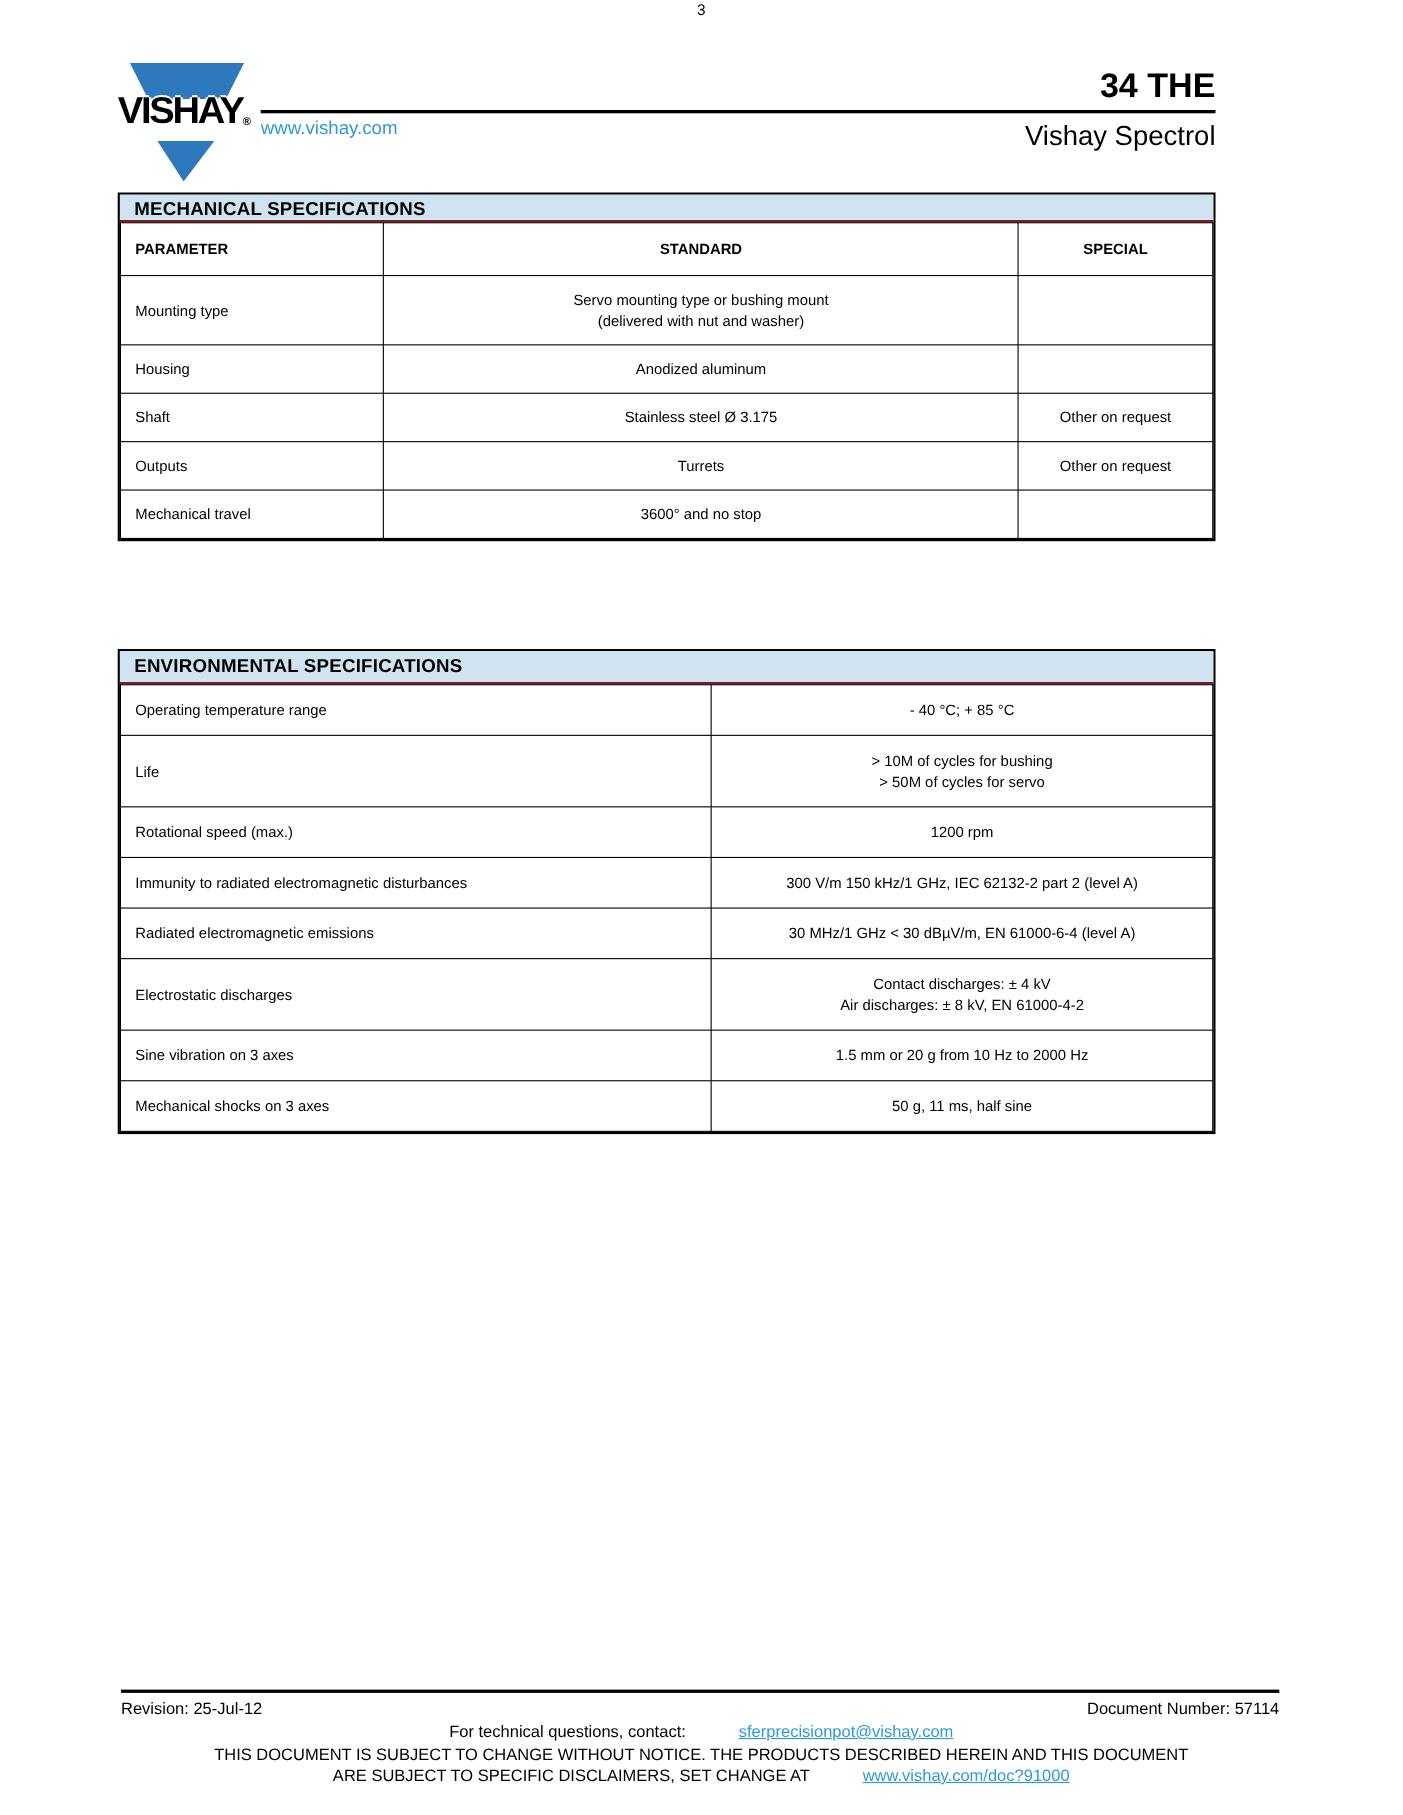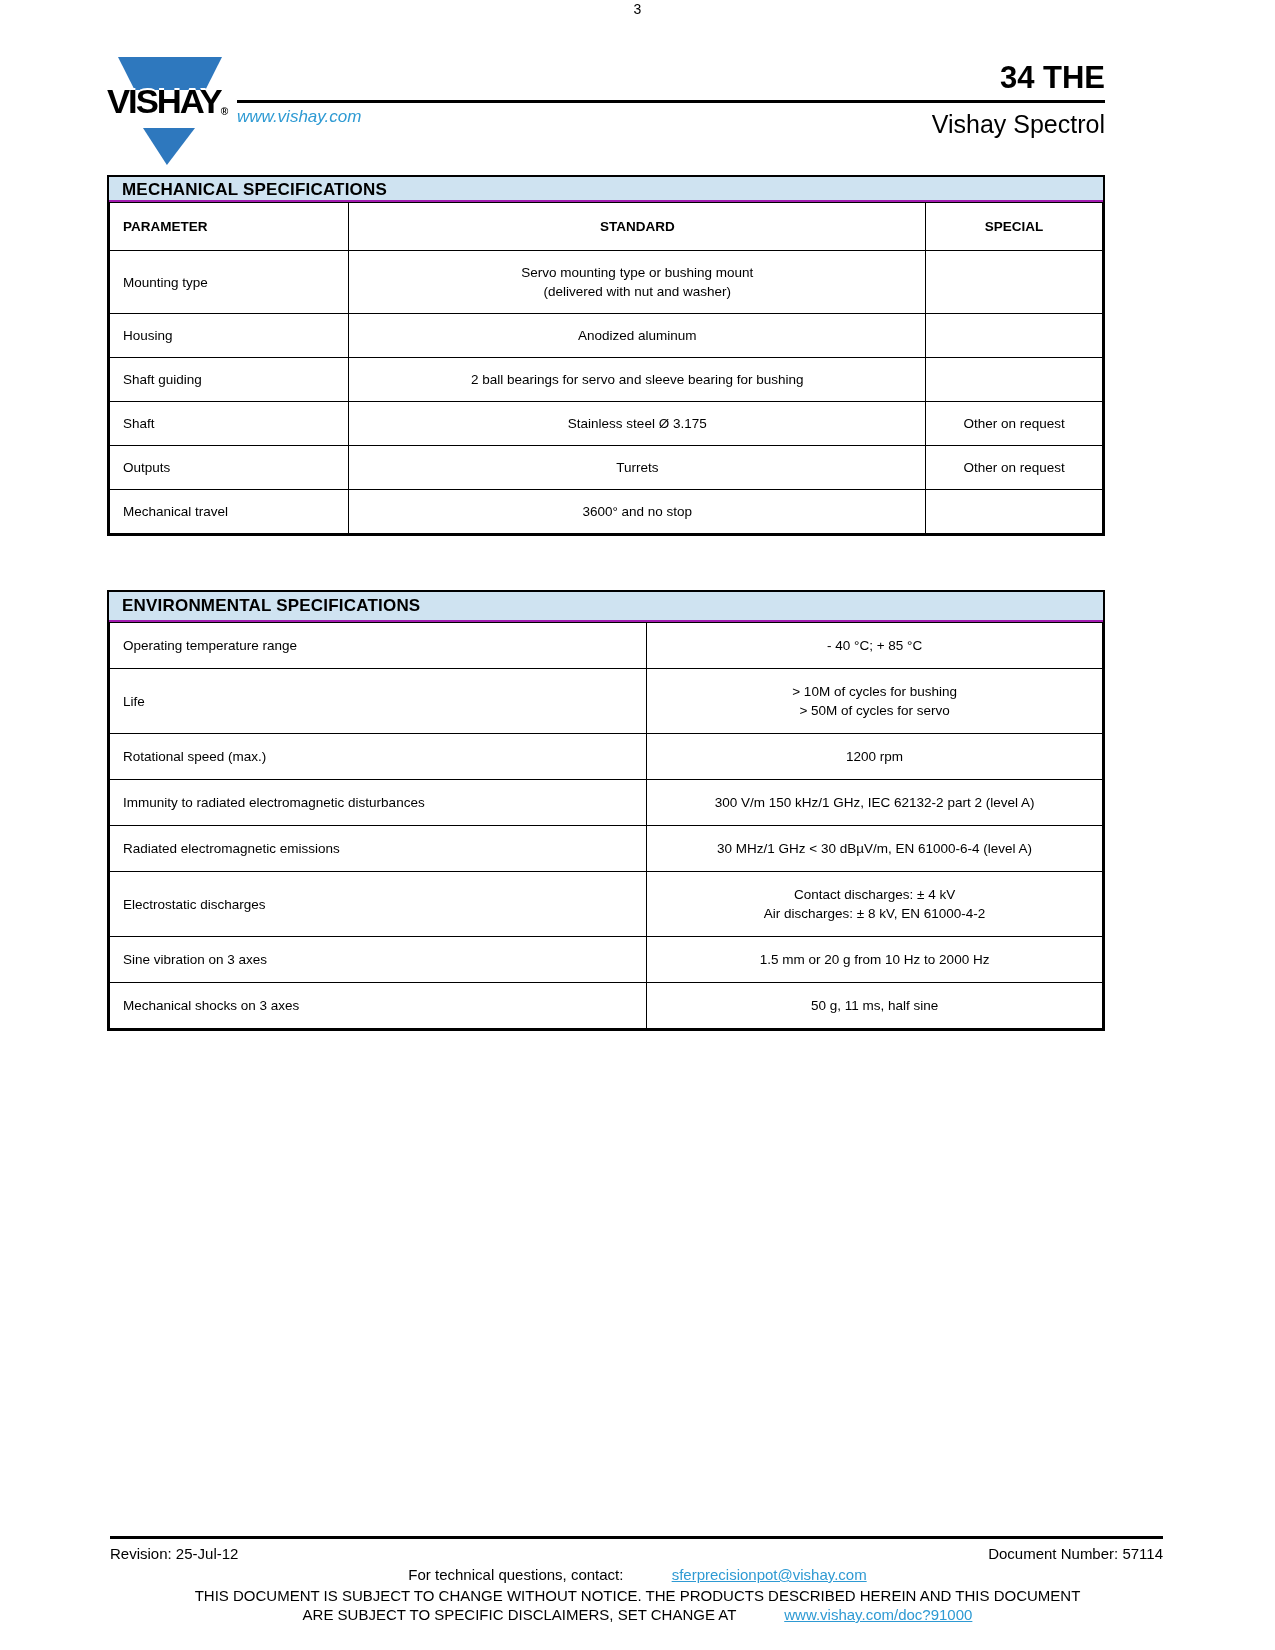--- a/index.html
+++ b/index.html
@@ -23,27 +23,27 @@
   .logo-word{position:absolute;left:0;top:27px;font-size:34px;font-weight:bold;
     letter-spacing:-2px;transform:scaleX(1.02);transform-origin:left;
     text-shadow:-2px 0 0 #fff,2px 0 0 #fff,0 -2px 0 #fff,0 2px 0 #fff;}
   .logo-reg{font-size:10px;font-weight:bold;vertical-align:-2px;letter-spacing:0;}
   .logo-triangle{position:absolute;left:36px;top:73px;width:52px;height:37px;
     background:var(--vishay-blue);
     -webkit-clip-path:polygon(0 0,100% 0,46% 100%);
     clip-path:polygon(0 0,100% 0,46% 100%);}
   .part-title{position:absolute;right:170px;top:60px;font-size:31px;font-weight:bold;}
   .header-rule{position:absolute;left:237px;top:100px;width:868px;height:3px;background:#000;}
-  .site-link{position:absolute;left:237px;top:107px;font-size:17px;color:var(--link-blue);text-decoration:none;font-style:italic;}
+  .site-link{position:absolute;left:237px;top:107px;font-size:17px;color:var(--link-blue);text-decoration:none;}
   .brand-name{position:absolute;right:170px;top:110px;font-size:25px;}
   
   .spec-block{position:absolute;left:107px;width:998px;border:2px solid #000;background:#fff;}
   .mech-block{top:175px;}
   .env-block{top:590px;}
-  .spec-title{background:var(--thead-bg);border-bottom:2px solid #a21caf;
+  .spec-title{background:var(--thead-bg);border-bottom:2px solid #7f1d1d;
     font-weight:bold;font-size:17px;padding-left:13px;letter-spacing:.2px;}
   .mech-block .spec-title{height:25px;line-height:25px;}
   .env-block .spec-title{height:30px;line-height:27px;}
   table{border-collapse:collapse;width:100%;table-layout:fixed;}
   td,th{border:1px solid #000;font-size:13.5px;line-height:19px;
     text-align:center;vertical-align:middle;white-space:pre-line;font-weight:normal;}
   .mech-block th{padding:14px 8px;font-weight:bold;}
   .mech-block td{padding:12px 8px;}
   .env-block td{padding:13px 8px;}
   .param{text-align:left;padding-left:13px !important;}
@@ -90,25 +90,20 @@
     <tbody id="mech-tbody">
         <tr>
           <td class="param">Mounting type</td>
           <td>Servo mounting type or bushing mount
 (delivered with nut and washer)</td>
           <td></td>
         </tr>
         <tr>
           <td class="param">Housing</td>
           <td>Anodized aluminum</td>
-          <td></td>
-        </tr>
-        <tr>
-          <td class="param">Shaft guiding</td>
-          <td>2 ball bearings for servo and sleeve bearing for bushing</td>
           <td></td>
         </tr>
         <tr>
           <td class="param">Shaft</td>
           <td>Stainless steel Ø 3.175</td>
           <td>Other on request</td>
         </tr>
         <tr>
           <td class="param">Outputs</td>
           <td>Turrets</td>

